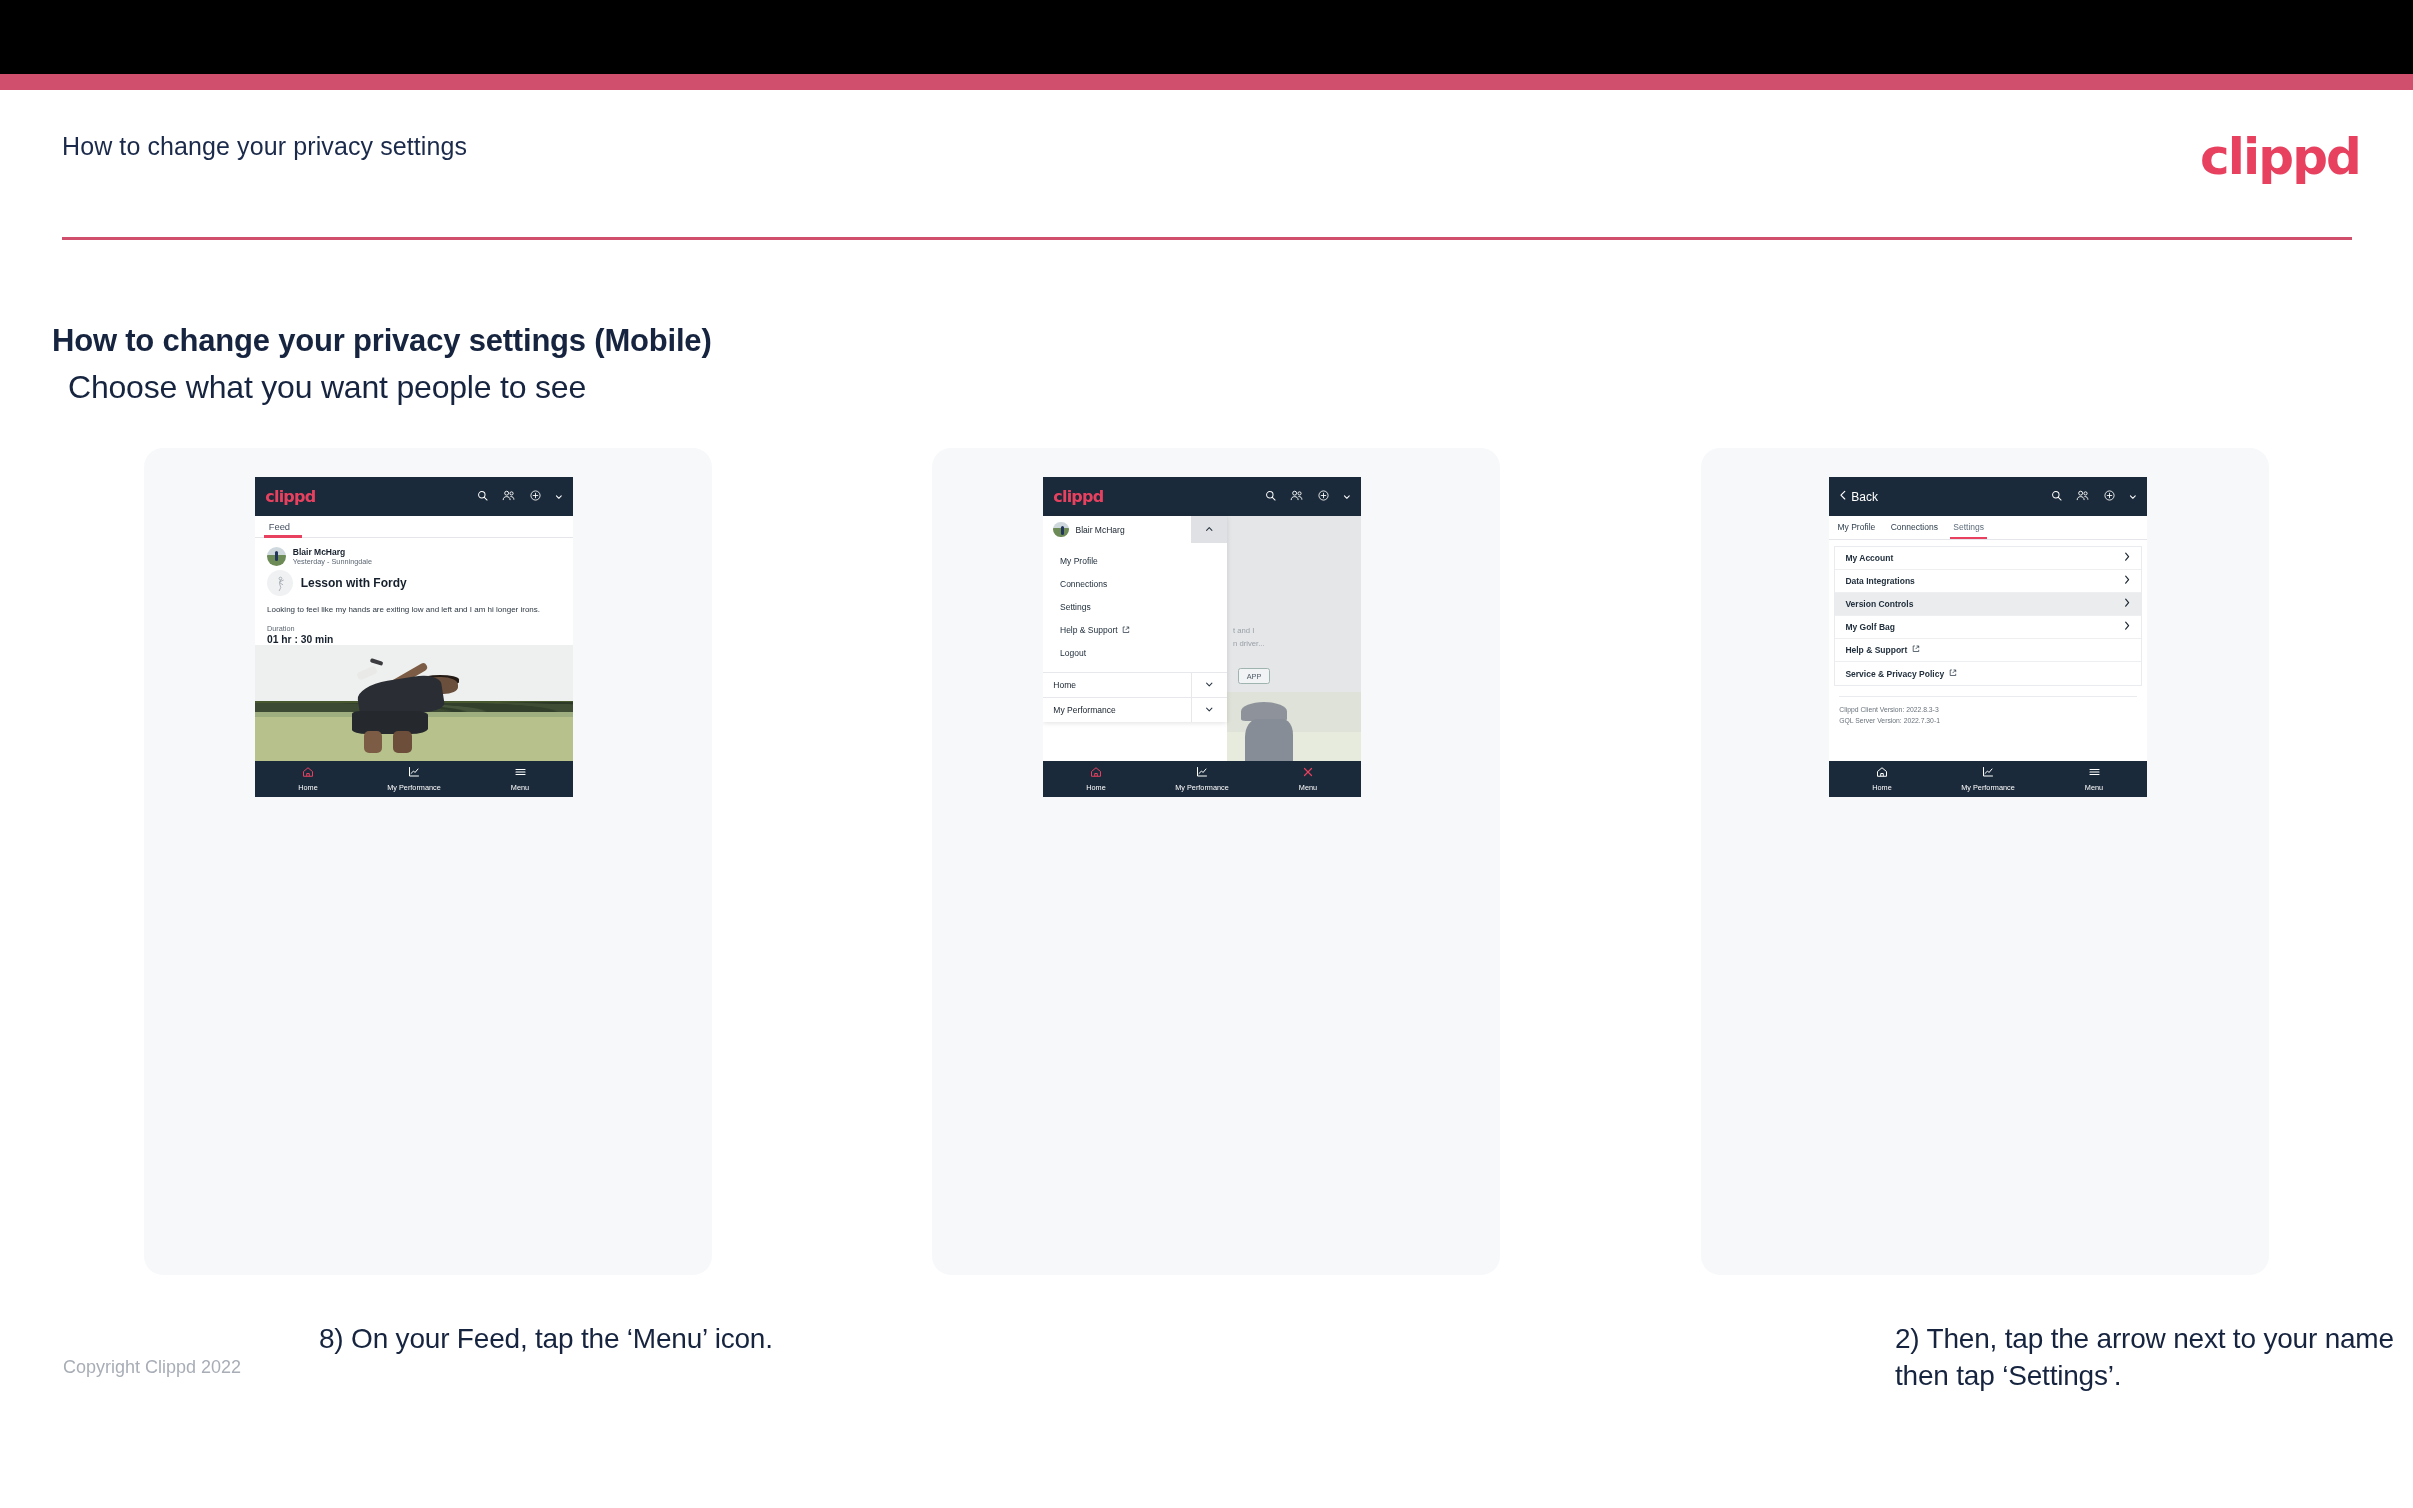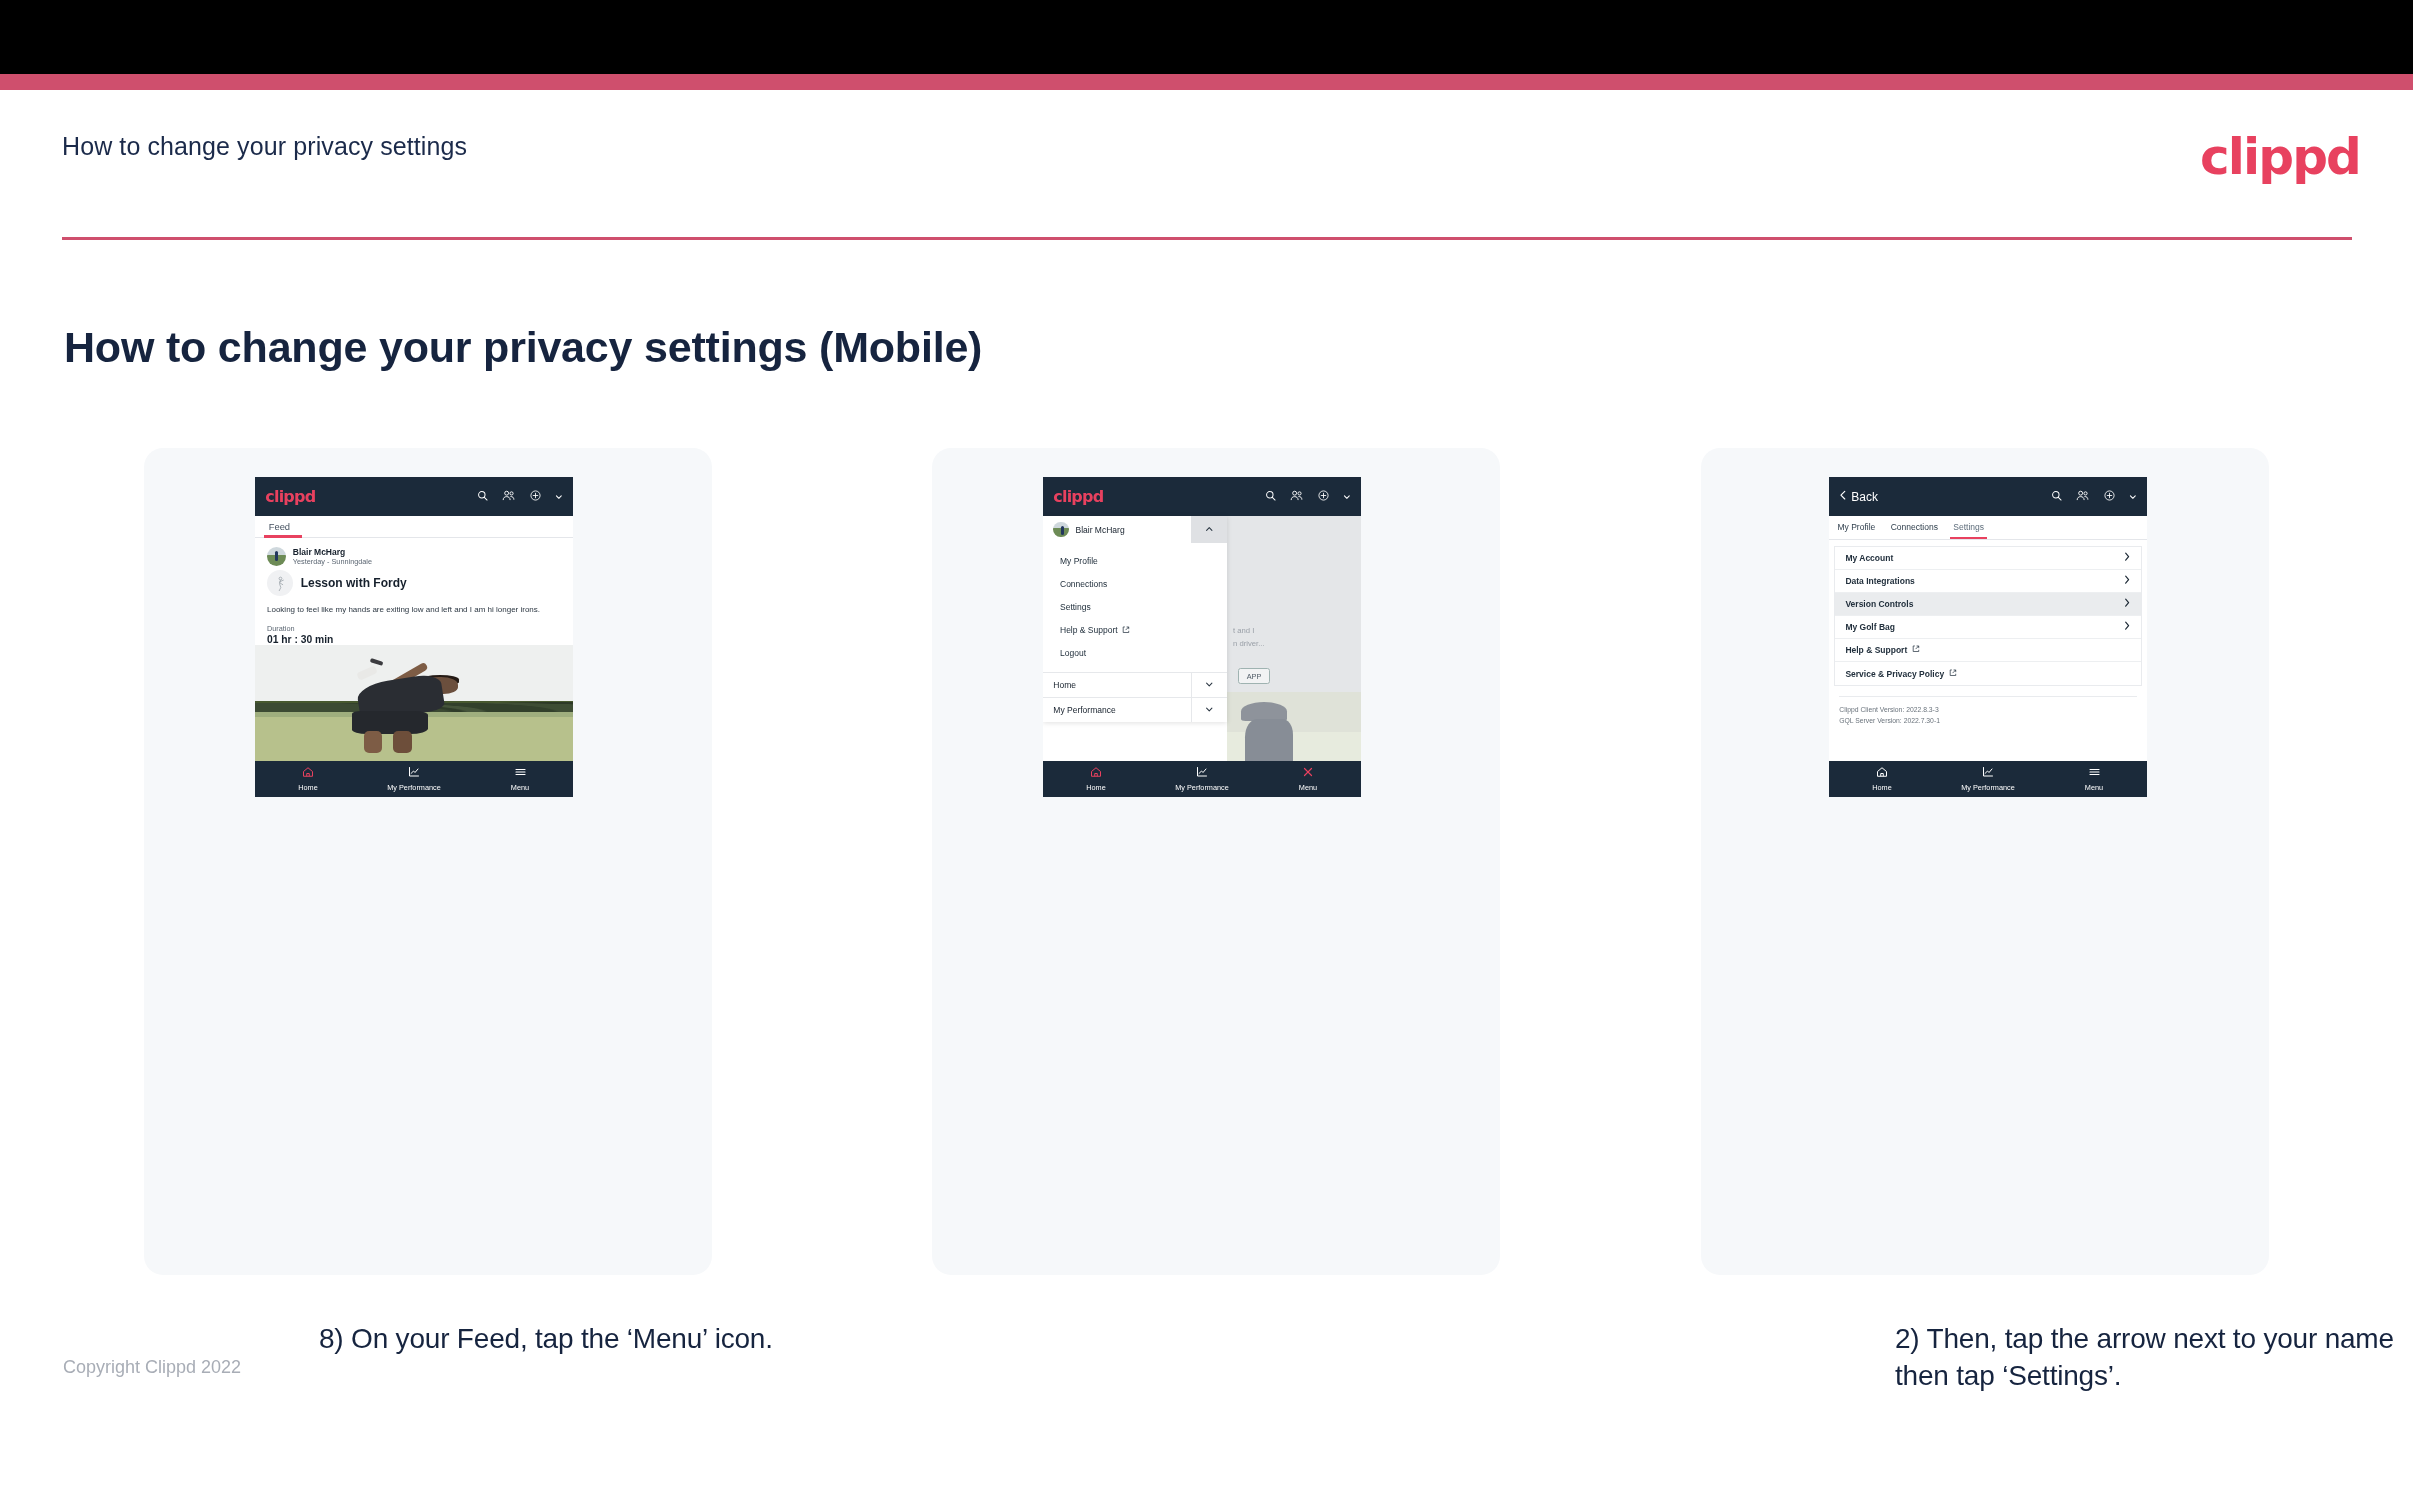--- a/index.html
+++ b/index.html
@@ -24,22 +24,22 @@
     position: absolute; right: 53px; top: 128px;
     font-size: 50px; font-weight: 700; color: #e8415f;
     letter-spacing: -1.9px; font-family: "DejaVu Sans", sans-serif;
   }
   .hdr-rule {
     position: absolute; left: 62px; top: 237px; width: 2290px; height: 2.6px; background: #cf4f6d;
   }
 
   
   .main-title {
-    position: absolute; left: 64px; top: 323px;
-    font-size: 43px; font-weight: 700; color: #16243f; letter-spacing: -0.2px;
+    position: absolute; left: 52px; top: 323px;
+    font-size: 31px; font-weight: 700; color: #16243f; letter-spacing: -0.2px;
   }
   .sub-title {
     position: absolute; left: 68px; top: 369px;
     font-size: 32px; font-weight: 400; color: #16243f; letter-spacing: -0.2px;
   }
 
   
   .cards { position: absolute; left: 0; top: 448px; width: 2413px; height: 833px; }
   .card {
     position: absolute; top: 0; width: 568px; height: 827px;
@@ -270,20 +270,21 @@
 <div class="slide">
 
   <div class="topbar-black"></div>
   <div class="topbar-pink"></div>
 
   <div class="hdr-title">How to change your privacy settings</div>
   <div class="hdr-logo">clippd</div>
   <div class="hdr-rule"></div>
 
   <div class="main-title">How to change your privacy settings (Mobile)</div>
+  <div class="sub-title">Choose what you want people to see</div>
 
   <div class="cards">
 
     <div class="card c1">
       <div class="phone">
 
         <div class="appbar">
           <div class="appbar-logo">clippd</div>
           <div class="appbar-icons">
             <span class="ic">

